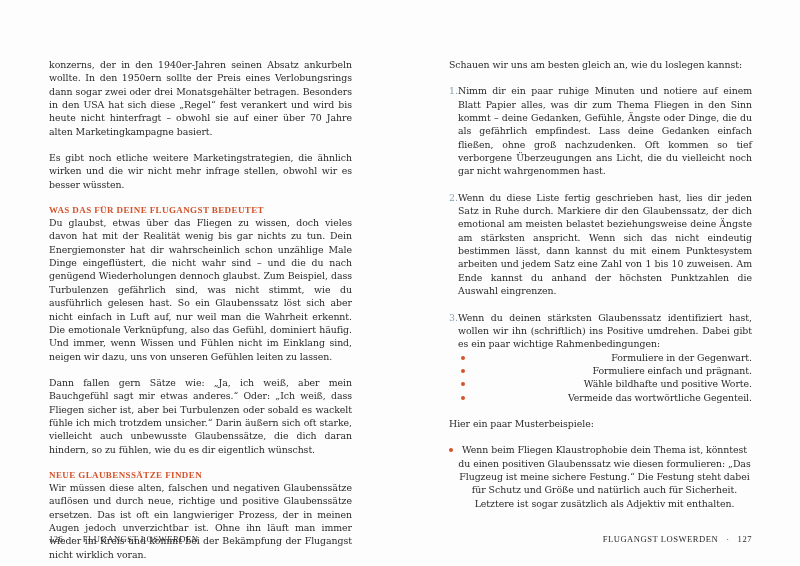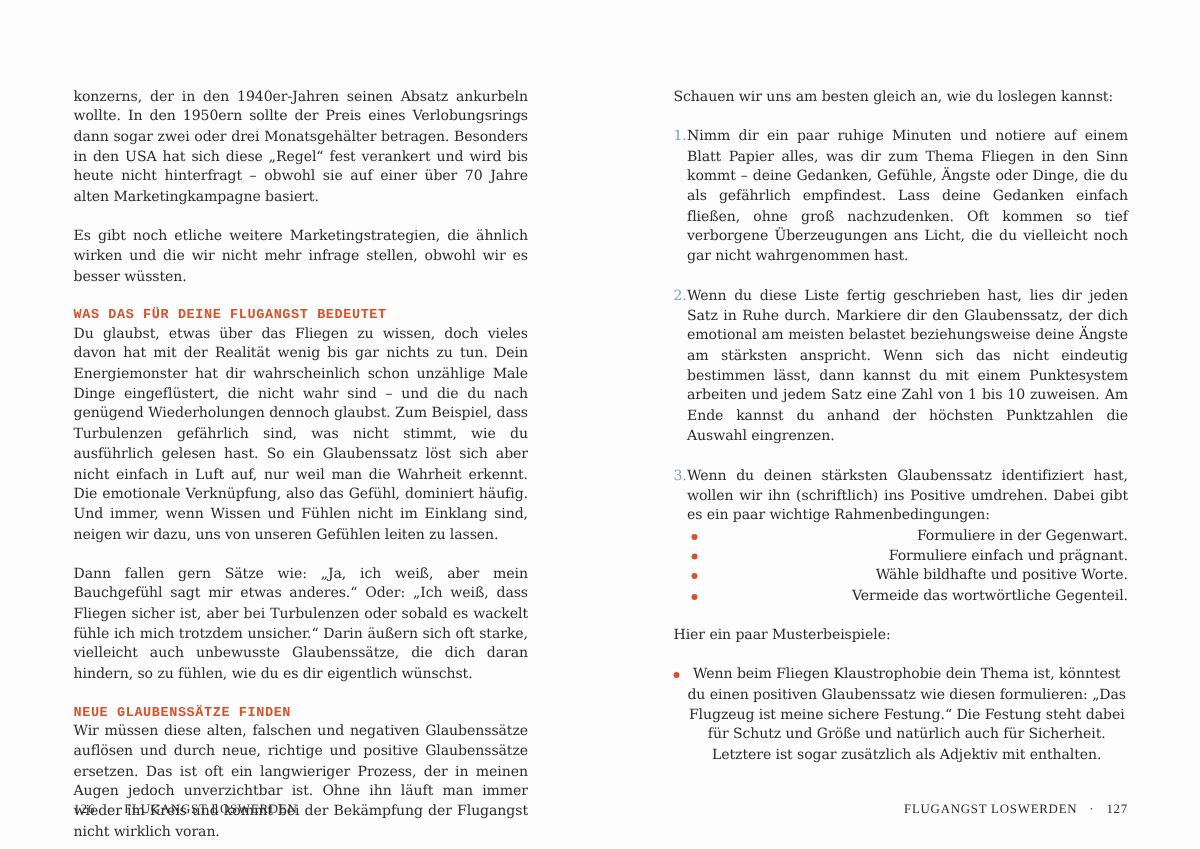--- a/index.html
+++ b/index.html
@@ -30,21 +30,21 @@
       width: 303px;
       font-size: 9.4px;
       line-height: 13.35px;
       text-align: justify;
       letter-spacing: -0.05px;
     }
     .page-right .column { left: 49px; width: 303px; }
     p { margin: 0; }
     .para-gap { margin-top: 13px; }
     .heading {
-      font-family: Liberation Mono, monospace;
+      font-family: Liberation Serif, serif;
       font-weight: bold;
       font-size: 9px;
       letter-spacing: 0.4px;
       color: var(--accent);
       margin-top: 13px;
       line-height: 12px;
       text-transform: uppercase;
     }
     ol.steps {
       list-style: none;

